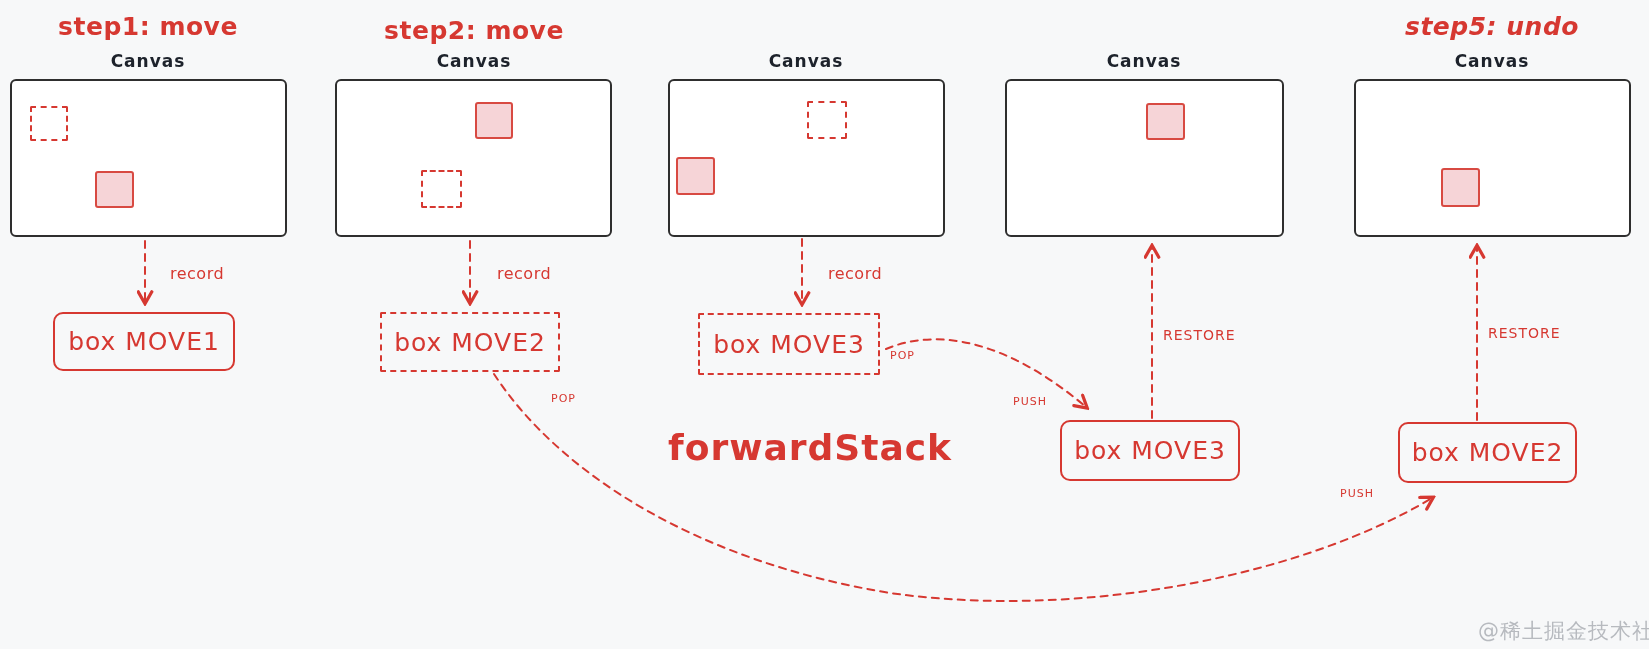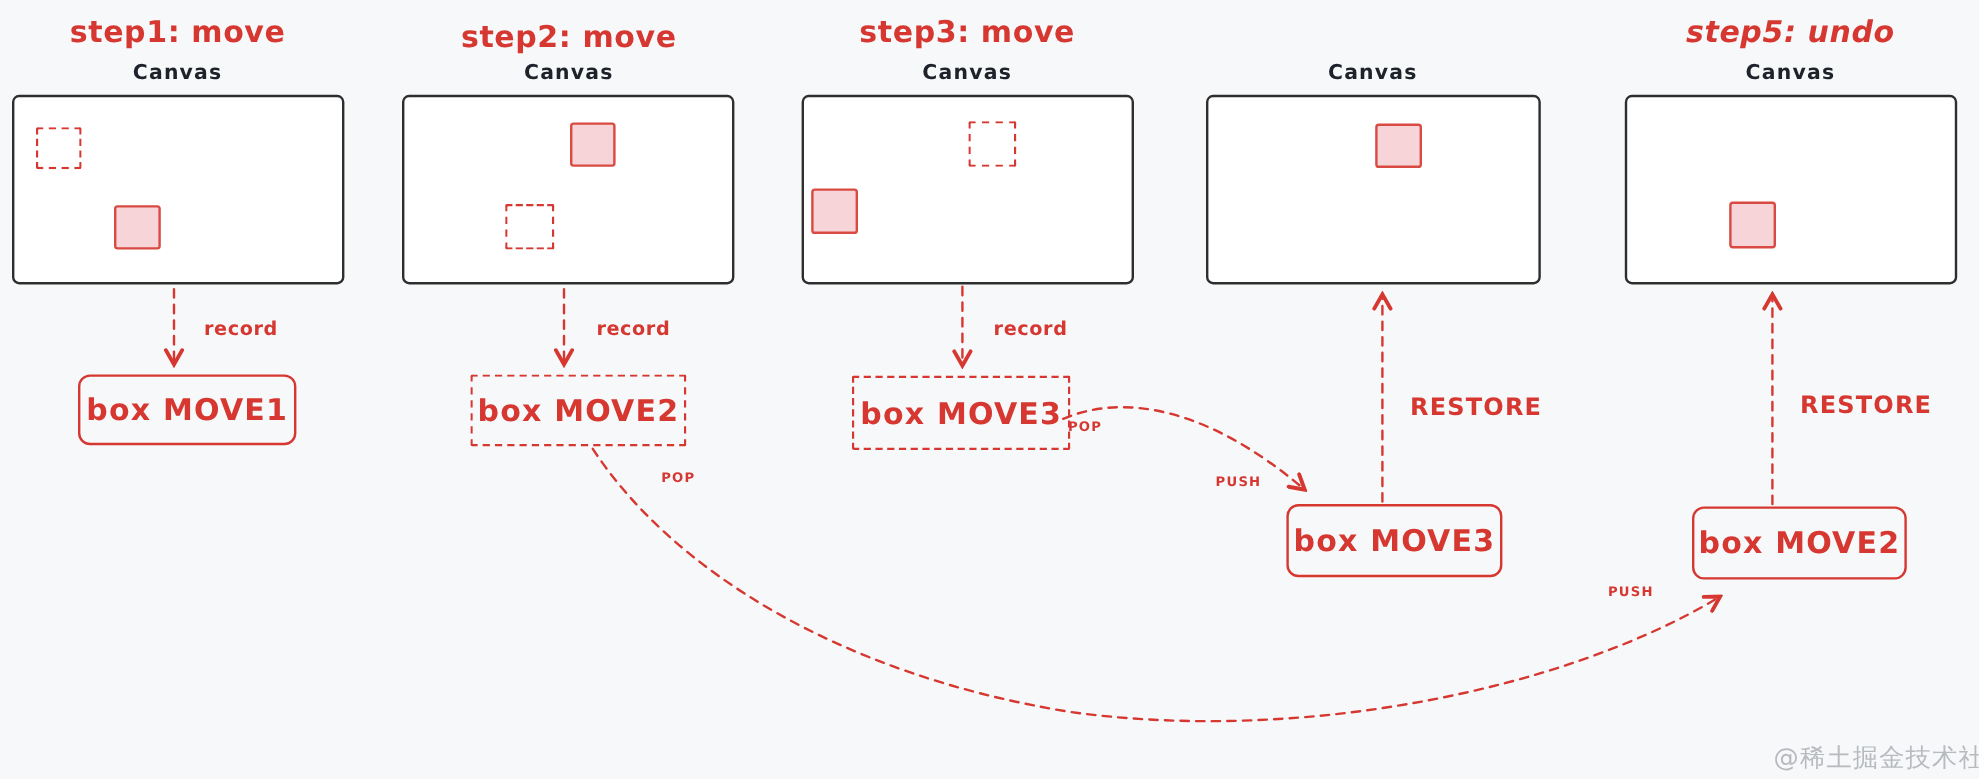--- a/index.html
+++ b/index.html
@@ -34,30 +34,30 @@
   .chip{
     background:var(--chip-fill);border:2px solid var(--chip-border);border-radius:3px;
     box-sizing:border-box;
   }
   .ghost{
     border:2px dashed var(--accent);border-radius:2px;background:transparent;
     box-sizing:border-box;
   }
   .hist-box,.stack-box{
     display:flex;align-items:center;justify-content:center;box-sizing:border-box;
-    color:var(--accent);font-size:25px;font-weight:bold;letter-spacing:1px;white-space:nowrap;margin-left:12px;
+    color:var(--accent);font-size:25px;font-weight:normal;letter-spacing:1px;white-space:nowrap;
   }
   .solid-box{border:2.6px solid var(--accent);border-radius:10px;}
   .dashed-box{border:2.3px dashed var(--accent);border-radius:2px;}
   .small-label{
-    color:var(--accent);font-weight:bold;white-space:nowrap;
+    color:var(--accent);font-weight:normal;white-space:nowrap;
   }
   .record-label{font-size:16px;letter-spacing:.5px;}
   .op-label{font-size:11px;letter-spacing:1px;}
-  .restore-label{font-size:20px;letter-spacing:1px;margin-left:12px;}
+  .restore-label{font-size:14px;letter-spacing:1px;}
   .stack-title{
     color:var(--accent);font-size:36px;font-weight:bold;letter-spacing:1px;
     transform:translateX(-50%);white-space:nowrap;
   }
   .watermark{
     color:var(--wm);font-size:21px;letter-spacing:1px;white-space:nowrap;
   }
 </style>
 </head>
 <body>
@@ -98,21 +98,20 @@
   <div class="abs hist-box solid-box" style="left:53px;top:312px;width:182px;height:59px;">box MOVE1</div>
 
   <div class="abs step-title" style="left:474px;top:16px;">step2: move</div>
   <div class="abs canvas-label" style="left:474px;top:51px;">Canvas</div>
   <div class="abs canvas-rect" style="left:335px;top:79px;width:277px;height:158px;"></div>
   <div class="abs chip" style="left:475px;top:102px;width:38px;height:37px;"></div>
   <div class="abs ghost" style="left:421px;top:170px;width:41px;height:38px;"></div>
   <div class="abs small-label record-label" style="left:497px;top:264px;">record</div>
   <div class="abs hist-box dashed-box" style="left:380px;top:312px;width:180px;height:60px;">box MOVE2</div>
 
-  <div class="abs step-title" style="left:806px;top:12px;">step3: move</div>
   <div class="abs canvas-label" style="left:806px;top:51px;">Canvas</div>
   <div class="abs canvas-rect" style="left:668px;top:79px;width:277px;height:158px;"></div>
   <div class="abs ghost" style="left:807px;top:101px;width:40px;height:38px;"></div>
   <div class="abs chip" style="left:676px;top:157px;width:39px;height:38px;"></div>
   <div class="abs small-label record-label" style="left:828px;top:264px;">record</div>
   <div class="abs hist-box dashed-box" style="left:698px;top:313px;width:182px;height:62px;">box MOVE3</div>
 
   <div class="abs canvas-label" style="left:1144px;top:51px;">Canvas</div>
   <div class="abs canvas-rect" style="left:1005px;top:79px;width:279px;height:158px;"></div>
   <div class="abs chip" style="left:1146px;top:103px;width:39px;height:37px;"></div>
@@ -123,16 +122,17 @@
   <div class="abs canvas-label" style="left:1492px;top:51px;">Canvas</div>
   <div class="abs canvas-rect" style="left:1354px;top:79px;width:277px;height:158px;"></div>
   <div class="abs chip" style="left:1441px;top:168px;width:39px;height:39px;"></div>
   <div class="abs small-label restore-label" style="left:1488px;top:325px;">RESTORE</div>
   <div class="abs stack-box solid-box" style="left:1398px;top:422px;width:179px;height:61px;">box MOVE2</div>
 
   <div class="abs small-label op-label" style="left:890px;top:349px;">POP</div>
   <div class="abs small-label op-label" style="left:1013px;top:395px;">PUSH</div>
   <div class="abs small-label op-label" style="left:551px;top:392px;">POP</div>
   <div class="abs small-label op-label" style="left:1340px;top:487px;">PUSH</div>
+  <div class="abs stack-title" style="left:810px;top:427px;">forwardStack</div>
 
   <div class="abs watermark" style="left:1478px;top:617px;">@稀土掘金技术社区</div>
 
 </div>
 
 </body></html>

